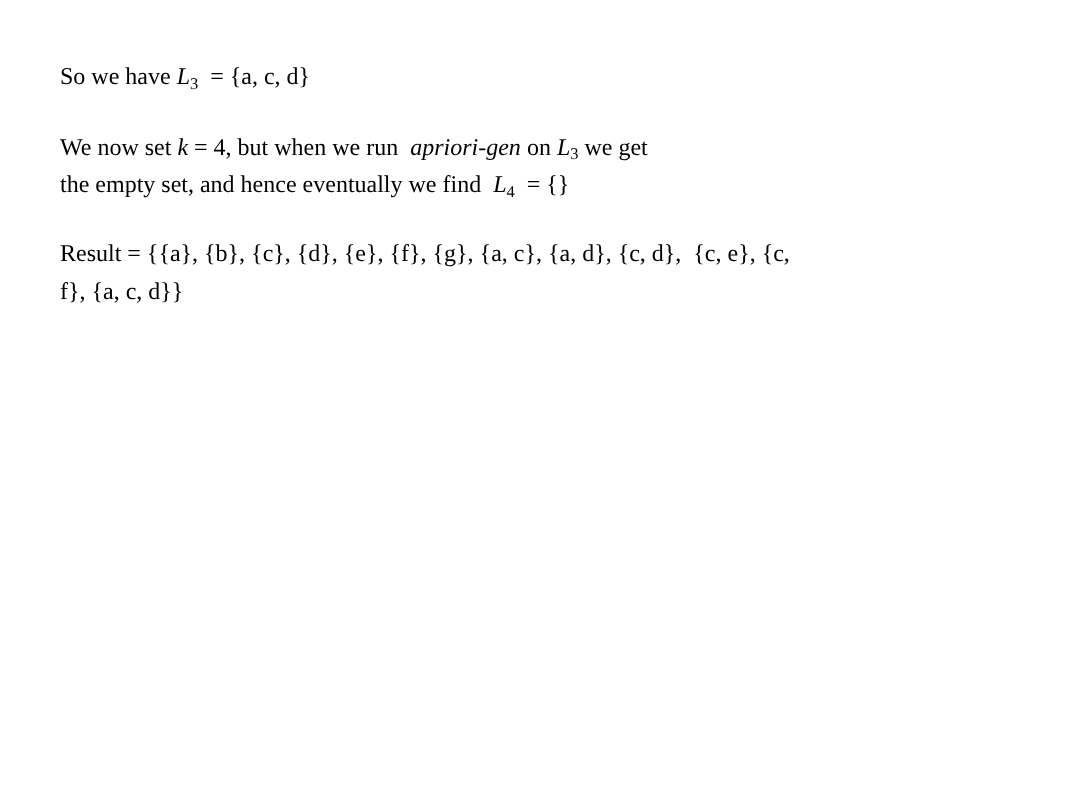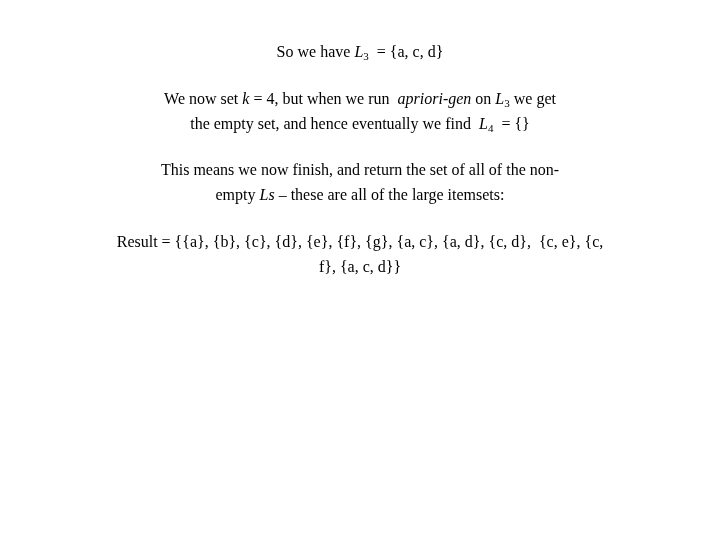--- a/index.html
+++ b/index.html
@@ -22,21 +22,20 @@
       padding: 40px 40px 40px 40px;
       line-height: 1.5;
     }
 
     .paragraph {
       margin-bottom: 22px;
     }
 
     .paragraph p {
       line-height: 1.55;
-      text-align: center;
     }
 
     .small-text {
       font-size: 13.5px;
       line-height: 1.5;
     }
 
     sub, sup {
       font-size: 11px;
       line-height: 0;
@@ -63,26 +62,20 @@
     </p>
   </div>
 
   <div class="paragraph">
     <p>
       We now set <em>k</em> = 4, but when we run &nbsp;<em>apriori-gen</em> on <em>L</em><sub>3</sub> we get<br>
       the empty set, and hence eventually we find &nbsp;<em>L</em><sub>4</sub> &nbsp;= {}
     </p>
   </div>
 
-  <div class="paragraph">
-    <p>
-      This means we now finish, and return the set of all of the non-<br>
-      empty <em>Ls</em> – these are all of the large itemsets:
-    </p>
-  </div>
 
   <div class="paragraph">
     <p>
       Result = {{a}, {b}, {c}, {d}, {e}, {f}, {g}, {a, c}, {a, d}, {c, d}, &nbsp;{c, e}, {c,<br>
       f}, {a, c, d}}
     </p>
   </div>
 
 
 </div>

